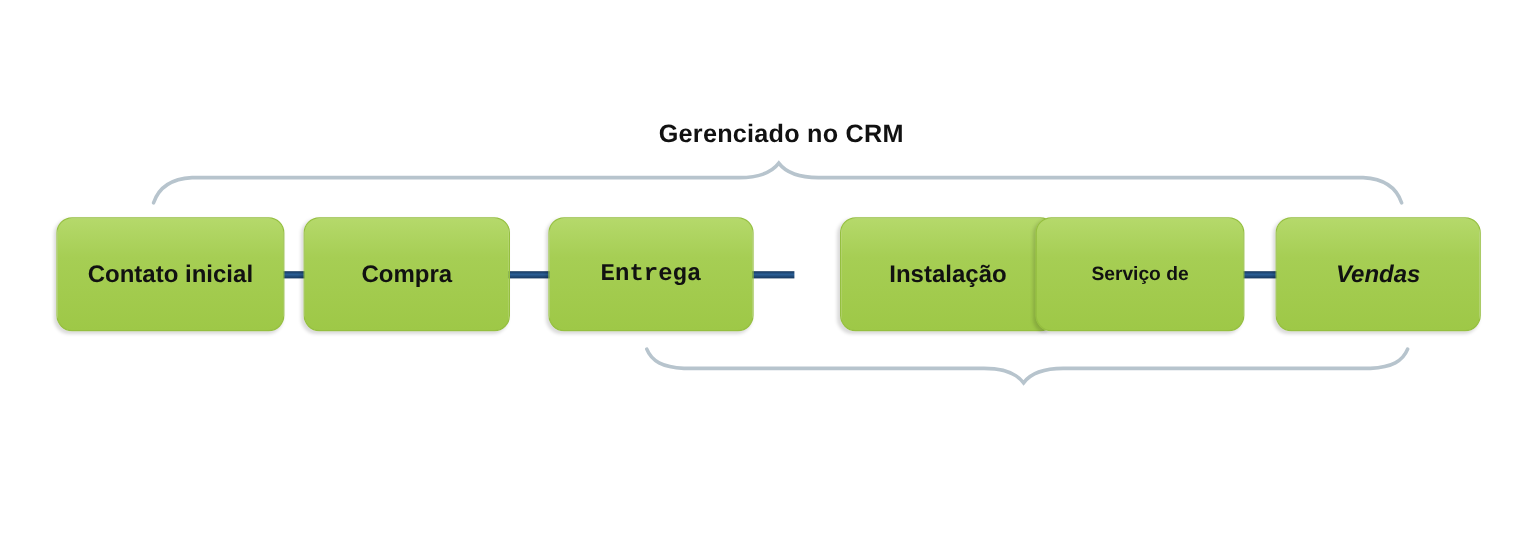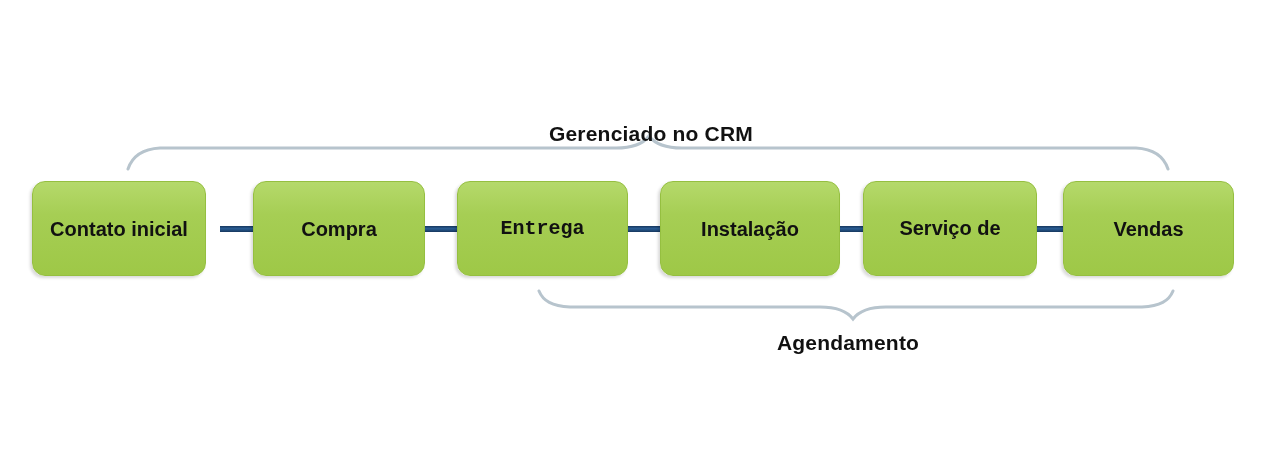--- a/index.html
+++ b/index.html
@@ -28,21 +28,21 @@
     position: absolute;
     width: 400px;
     text-align: center;
     font-weight: bold;
     font-size: 21px;
     color: var(--text, #111111);
     z-index: 3;
     letter-spacing: 0.2px;
     white-space: nowrap;
   }
-  .top-label    { left: 451px; top: 100px; margin-top: 22px; }
+  .top-label    { left: 451px; top: 100px; }
   .bottom-label { left: 648px; top: 331px; }
   .step {
     position: absolute;
     top: 181px;
     height: 95px;
     border-radius: 13px;
     background: linear-gradient(180deg, var(--box-top, #b5d96b) 0%, var(--box-mid, #a6ce54) 35%, var(--box-bot, #9ec847) 100%);
     border: 1px solid var(--box-border, #95bf40);
     box-shadow: -2px 2px 3px rgba(0,0,0,0.15);
     box-sizing: border-box;
@@ -54,21 +54,21 @@
     z-index: 2;
   }
   .step-line {
     display: block;
     font-weight: bold;
     font-size: 20px;
     line-height: 24px;
     color: var(--text, #111111);
   }
   .step.small .step-line {
-    font-size: 20px;
+    font-size: 16px;
     line-height: 21px;
   }
   .connector {
     position: absolute;
     top: 226px;
     height: 6px;
     background: linear-gradient(180deg, var(--conn-dark, #16375e) 0%, var(--conn-mid, #2a5d94) 45%, var(--conn-dark, #16375e) 100%);
     z-index: 1;
   }
 </style>
@@ -78,40 +78,39 @@
 <div class="stage">
 
   <div class="scope-label top-label">Gerenciado no CRM</div>
 
   <svg class="overlay" viewBox="0 0 1280 461" xmlns="http://www.w3.org/2000/svg">
     <path class="brace" d="M 128 169 C 132 157 141 149 160 148 L 616 148 C 633 148 643 144 649 136 C 655 144 665 148 682 148 L 1136 148 C 1155 149 1164 157 1168 169"></path>
     <path class="brace" d="M 539 291 C 543 301 552 306 570 307 L 820 307 C 837 307 847 311 853 319 C 859 311 869 307 886 307 L 1142 307 C 1160 306 1169 301 1173 291"></path>
   </svg>
 
   <div id="steps-row">
-      <div class="step" style="left: 32px; width: 174px;">
+      <div class="step" style="left: 47px; width: 190px;">
         <span class="step-line">Contato inicial</span>
       </div>
       <div class="connector" style="left: 220px; width: 35px;"></div>
       <div class="step" style="left: 253px; width: 172px;">
         <span class="step-line">Compra</span>
       </div>
       <div class="connector" style="left: 423px; width: 36px;"></div>
       <div class="step" style="left: 457px; width: 171px; font-family: Liberation Mono, monospace;">
         <span class="step-line">Entrega</span>
       </div>
       <div class="connector" style="left: 626px; width: 36px;"></div>
-      <div class="step" style="left: 660px; width: 180px;">
+      <div class="step" style="left: 700px; width: 180px;">
         <span class="step-line">Instalação</span>
       </div>
       <div class="connector" style="left: 831px; width: 34px;"></div>
       <div class="step small" style="left: 863px; width: 174px;">
         <span class="step-line">Serviço de</span>
       </div>
       <div class="connector" style="left: 1035px; width: 30px;"></div>
-      <div class="step" style="left: 1063px; width: 171px;">
+      <div class="step" style="left: 1063px; width: 171px; font-style: italic;">
         <span class="step-line">Vendas</span>
       </div>
     </div>
 
-  <div class="scope-label bottom-label">Agendamento</div>
 
 </div>
 
 </body></html>

